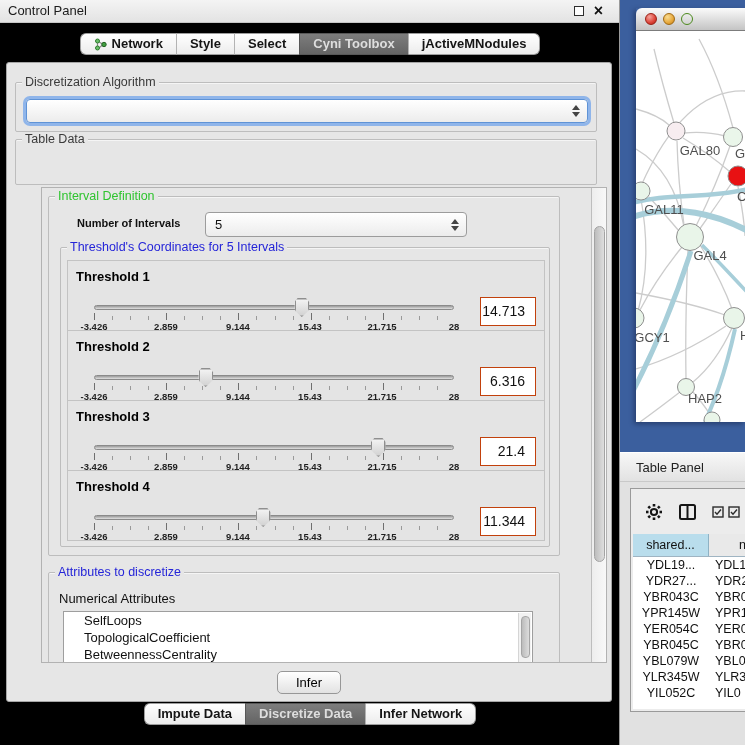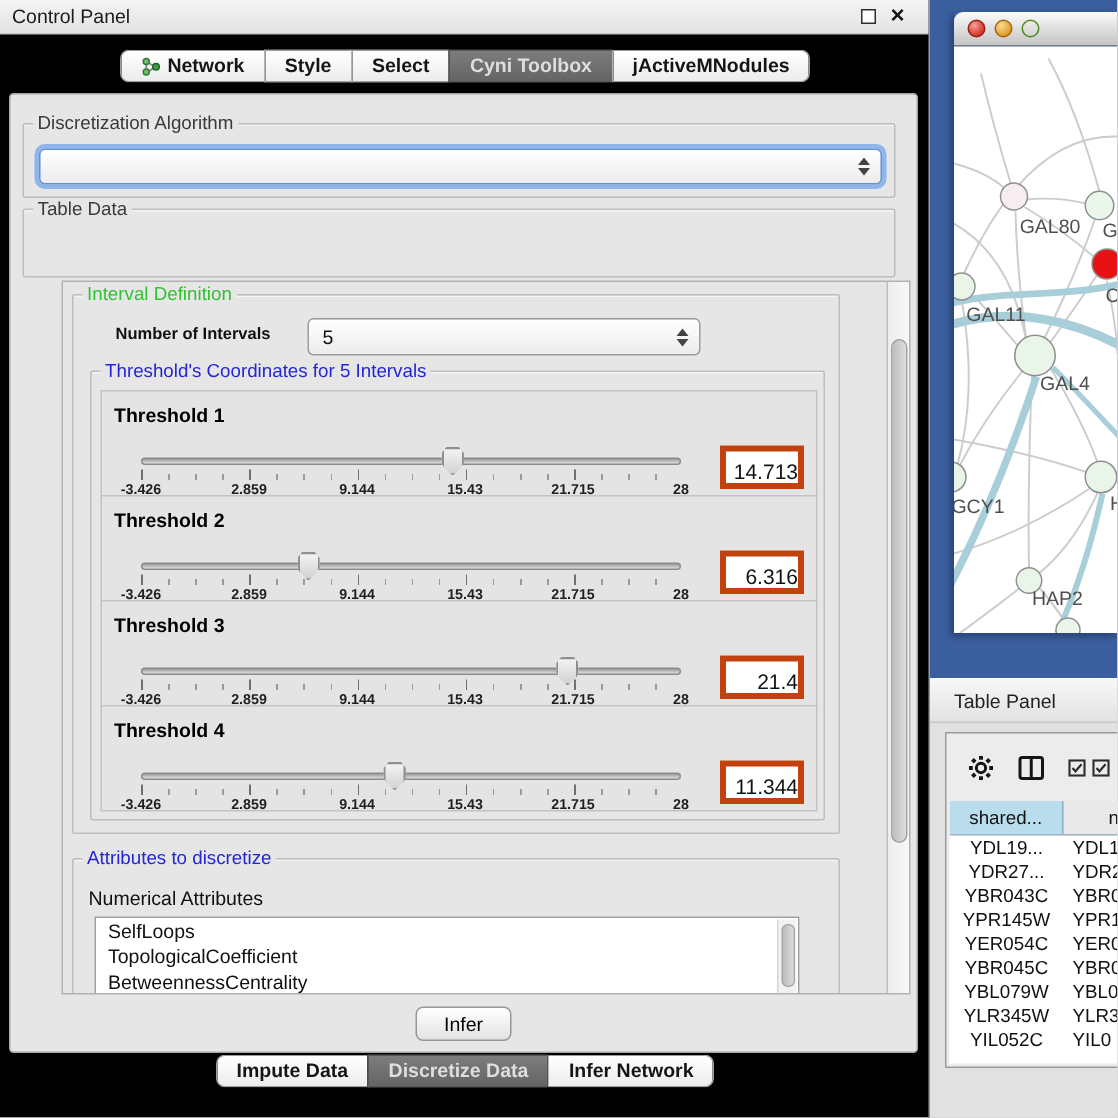--- a/index.html
+++ b/index.html
@@ -56,25 +56,25 @@
   .knob{position:absolute;top:-1px;width:15px;height:19px;transform:translateX(-50%);
         clip-path:polygon(50% 100%,12% 72%,0 55%,0 22%,22% 0,78% 0,100% 22%,100% 55%,88% 72%);
         background:linear-gradient(#f6f6f6,#cfcfcf);box-shadow:inset 0 0 0 1.5px #8f8f8f;z-index:3;}
   .ticks{position:absolute;left:0;right:-1px;top:13px;height:8px;}
   .ticks::before{content:"";position:absolute;left:0;right:0;bottom:0;height:4px;
         background:repeating-linear-gradient(90deg,#9a9a9a 0,#9a9a9a 1px,transparent 1px,transparent 5%);}
   .ticks::after{content:"";position:absolute;left:0;right:0;bottom:0;height:7px;
         background:repeating-linear-gradient(90deg,#6f6f6f 0,#6f6f6f 1px,transparent 1px,transparent 20%);}
   .tick-labels{position:absolute;left:0;right:0;top:22px;height:12px;}
   .tick-labels span{position:absolute;transform:translateX(-50%);font-size:9.5px;font-weight:bold;color:#1f1f1f;white-space:nowrap;}
-  .value-box{position:absolute;right:8px;top:36px;width:56px;height:29px;background:#fff;border:4px solid #c2410c;font-size:14px;text-align:right;line-height:27px;padding-right:0;box-sizing:border-box;}
+  .value-box{position:absolute;right:8px;top:36px;width:56px;height:29px;background:#fff;border:1px solid #c2410c;font-size:14px;text-align:right;line-height:27px;padding-right:10px;box-sizing:border-box;}
   .attrs-box{left:6px;top:384px;width:512px;height:130px;}
   .attrs-sub{position:absolute;left:10px;top:18px;font-weight:normal;font-size:13px;}
   .attr-list{position:absolute;left:14px;top:38px;right:26px;height:84px;background:#fff;border:1px solid #9e9e9e;box-sizing:border-box;overflow:hidden;}
-  .attr-item{height:17px;line-height:17px;padding-left:8px;font-size:13px;white-space:nowrap;}
+  .attr-item{height:17px;line-height:17px;padding-left:20px;font-size:13px;white-space:nowrap;}
   .list-scrollbar{position:absolute;right:1px;top:1px;bottom:1px;width:12px;background:#f2f2f2;border-left:1px solid #d5d5d5;}
   .list-thumb{position:absolute;left:2px;top:3px;width:7px;height:40px;border-radius:4px;background:linear-gradient(90deg,#bcbcbc,#dddddd);border:1px solid #a5a5a5;}
   .apply-btn{position:absolute;left:50%;transform:translateX(-50%);top:608px;width:64px;height:23px;border-radius:5px;background:linear-gradient(#ffffff,#e2e2e2);border:1px solid #979797;font-size:13px;font-family:inherit;}
   
   .right-side{position:absolute;left:620px;top:0;width:125px;height:745px;background:#e1e1e1;overflow:hidden;}
   .net-bg{position:absolute;left:0;top:0;width:125px;height:452px;background:#3b5f9e;}
   .net-window{position:absolute;left:16px;top:8px;width:109px;height:414px;box-shadow:-2px 2px 5px rgba(0,0,20,.35);}
   .net-titlebar{position:absolute;top:0;left:0;right:0;height:23px;background:linear-gradient(#fbfbfb,#c4c4c4);border-bottom:1px solid #7c7c7c;border-radius:6px 0 0 0;display:flex;align-items:center;gap:6px;padding-left:9px;box-sizing:border-box;}
   .light{width:12px;height:12px;border-radius:50%;box-sizing:border-box;}
   .light.red{background:radial-gradient(circle at 35% 30%,#f4a49c,#dd4338 60%,#a92318);border:1px solid #992015;}

